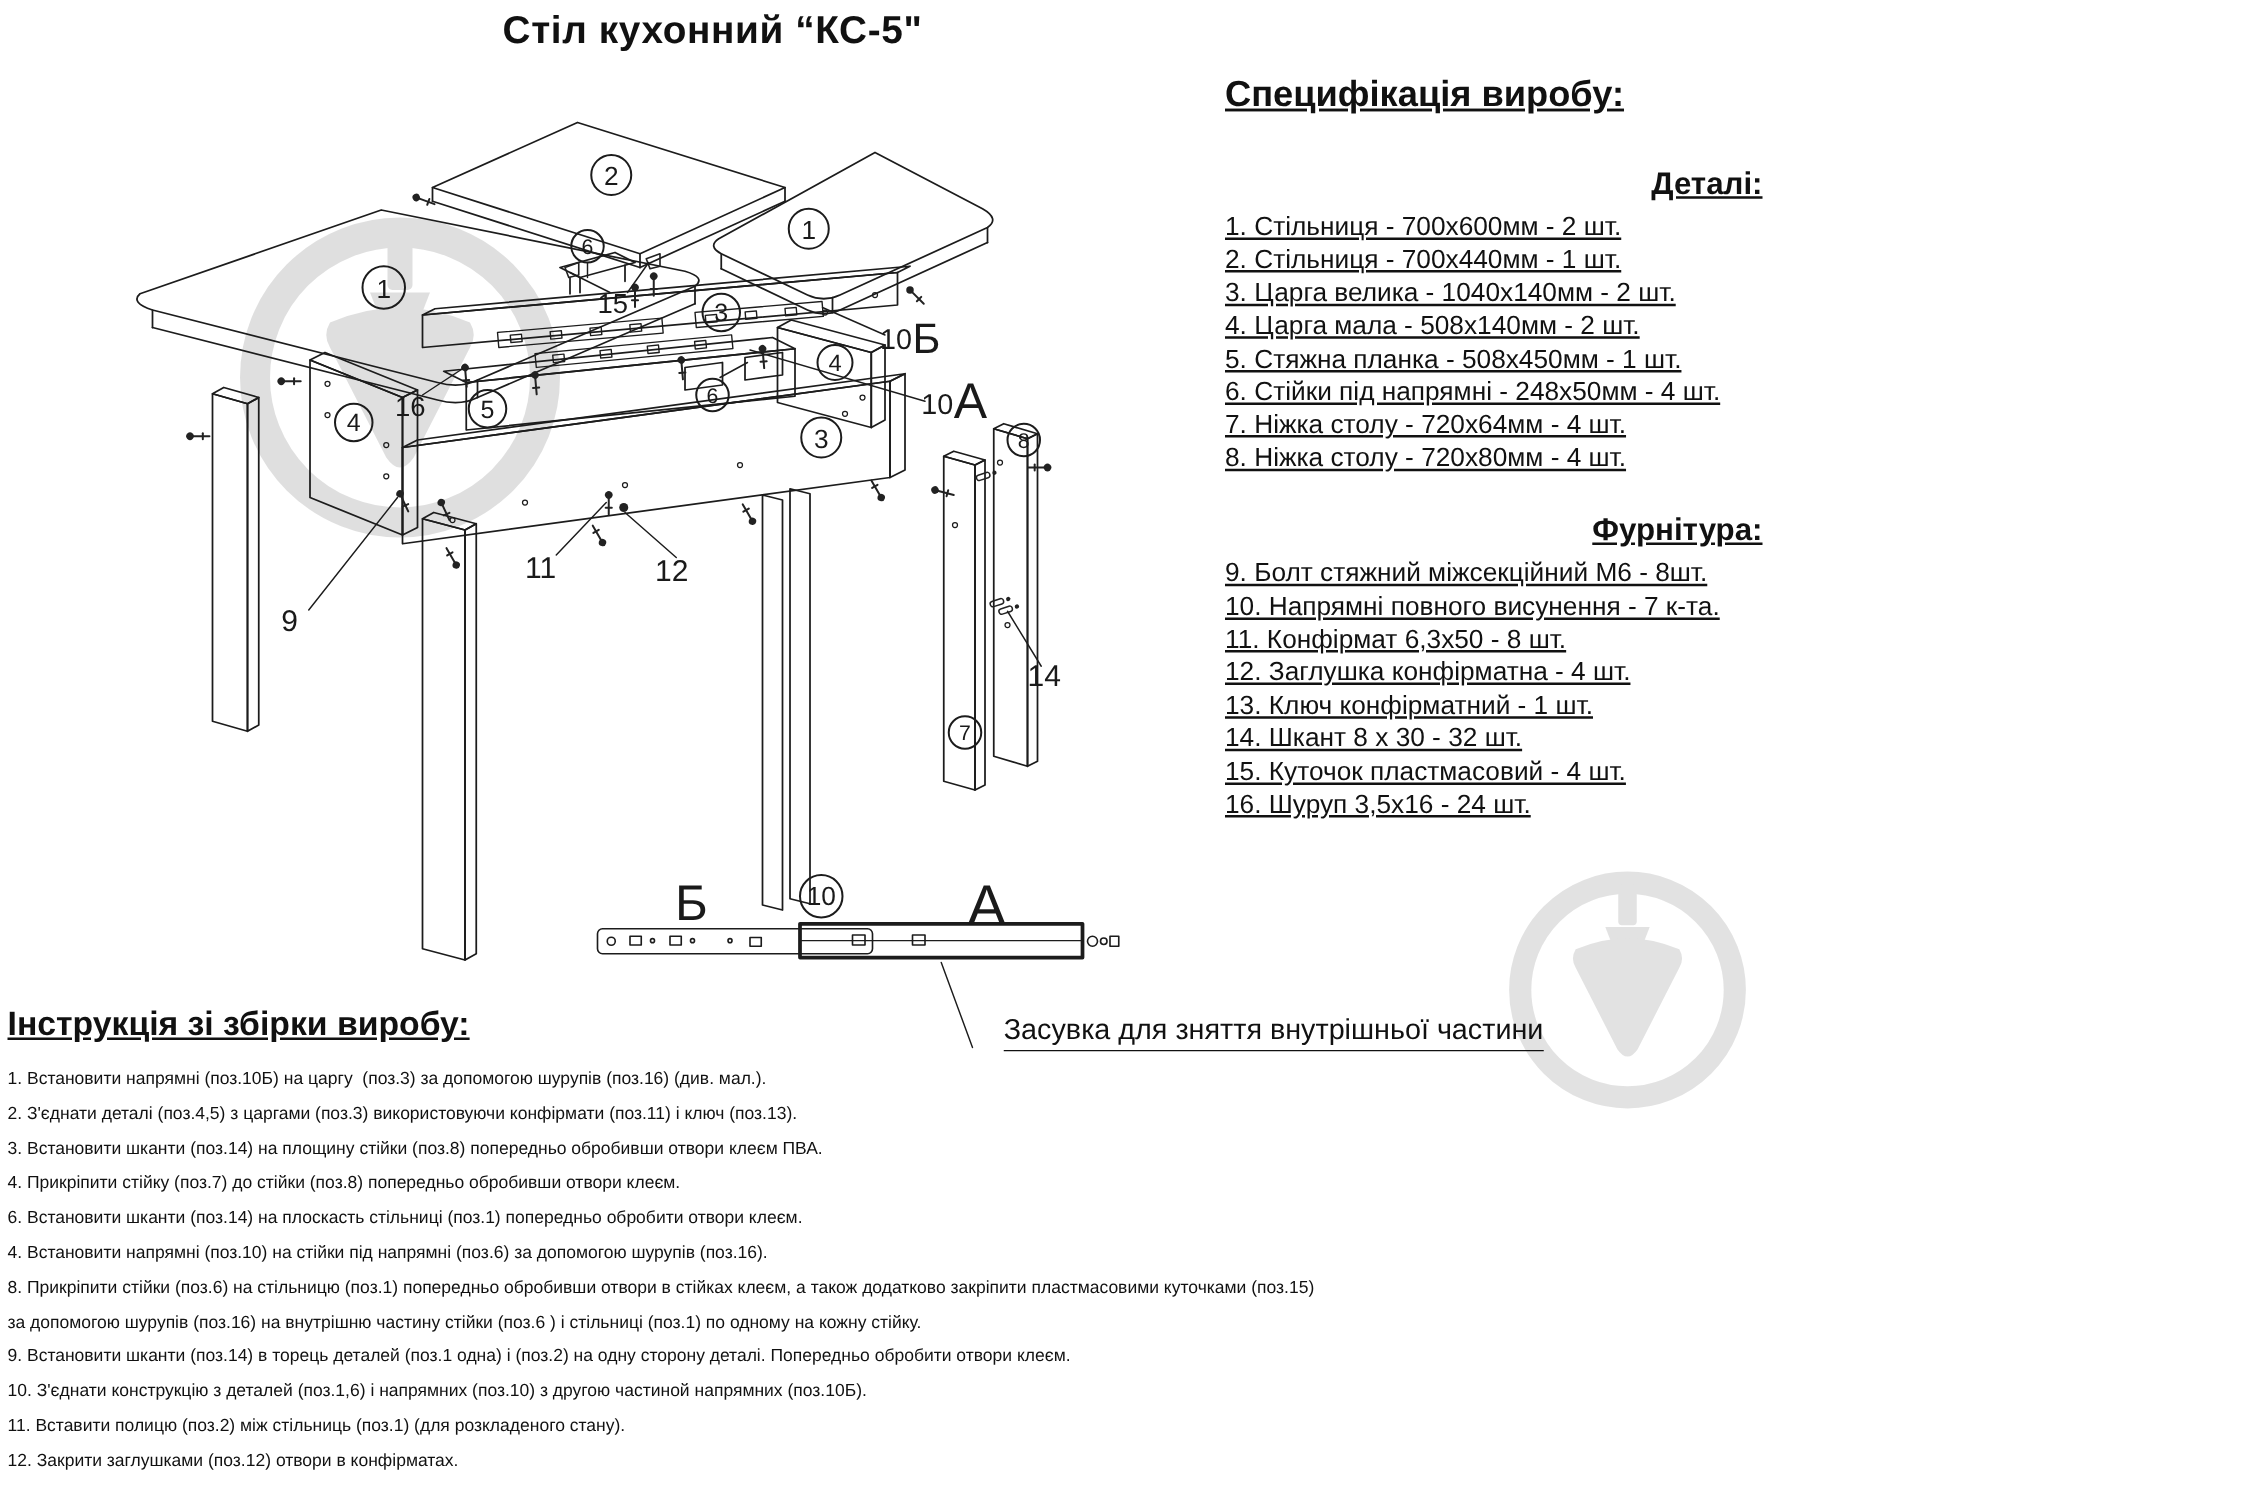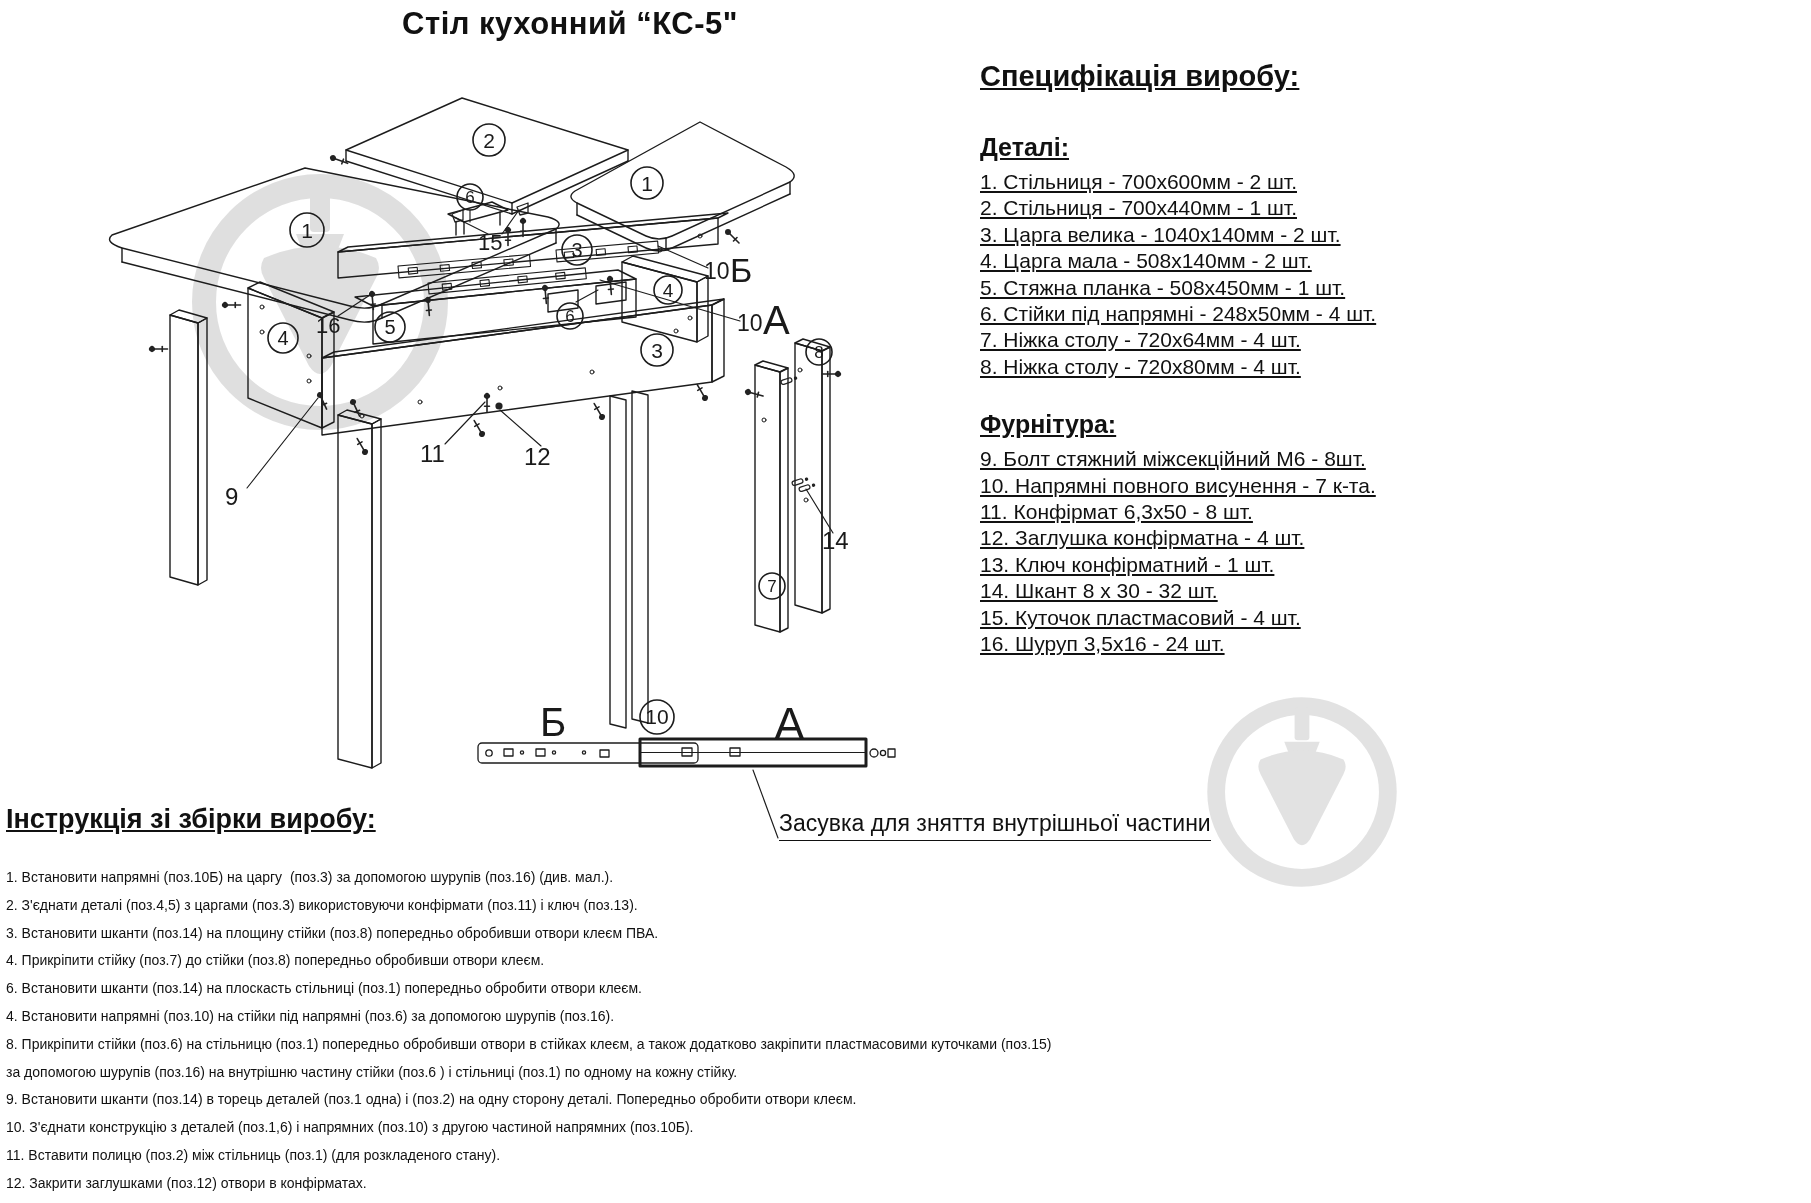--- a/index.html
+++ b/index.html
@@ -3,27 +3,27 @@
 <meta charset="utf-8">
 <style>
   html,body{margin:0;padding:0;background:#fff;}
   .page{position:relative;width:1811px;height:1203px;background:#fff;overflow:hidden;
         font-family:"Liberation Sans",sans-serif;color:#111;}
   .title{position:absolute;left:0;top:6px;width:1140px;text-align:center;
          font-size:31px;font-weight:bold;letter-spacing:.5px;}
   svg.diagram{position:absolute;left:0;top:0;}
   .spec{position:absolute;left:980px;top:60px;width:430px;text-decoration:underline;}
   .spec-heading{font-size:29px;font-weight:bold;text-decoration:underline;margin:0 0 40px 0;}
-  .spec-sub{font-size:25px;font-weight:bold;margin:0 0 7px 0;}
+  .spec-sub{font-size:25px;font-weight:bold;margin:0 0 7px 0;text-align:right;}
   .spec-line{font-size:21px;line-height:26.4px;white-space:pre;}
   .spec-gap{height:30px;}
   .instr{position:absolute;left:6px;top:804px;width:1800px;}
-  .instr-heading{font-size:27px;font-weight:bold;text-decoration:underline;margin:0 0 29px 0;}
+  .instr-heading{font-size:27px;font-weight:bold;text-decoration:underline;margin:0 0 14px 0;}
   .instr-line{font-size:14px;line-height:27.8px;white-space:pre;}
-  .caption{position:absolute;left:779px;top:810px;font-size:23px;padding-bottom:3px;
+  .caption{position:absolute;left:803px;top:810px;font-size:23px;padding-bottom:3px;
            border-bottom:1.6px solid #111;white-space:pre;}
   text{fill:#1a1a1a;stroke:none;font-family:"Liberation Sans",sans-serif;}
 </style>
 </head>
 <body>
 
 <div class="page">
 
   <svg class="diagram" width="1811" height="1203" viewBox="0 0 1811 1203">
     <defs>

